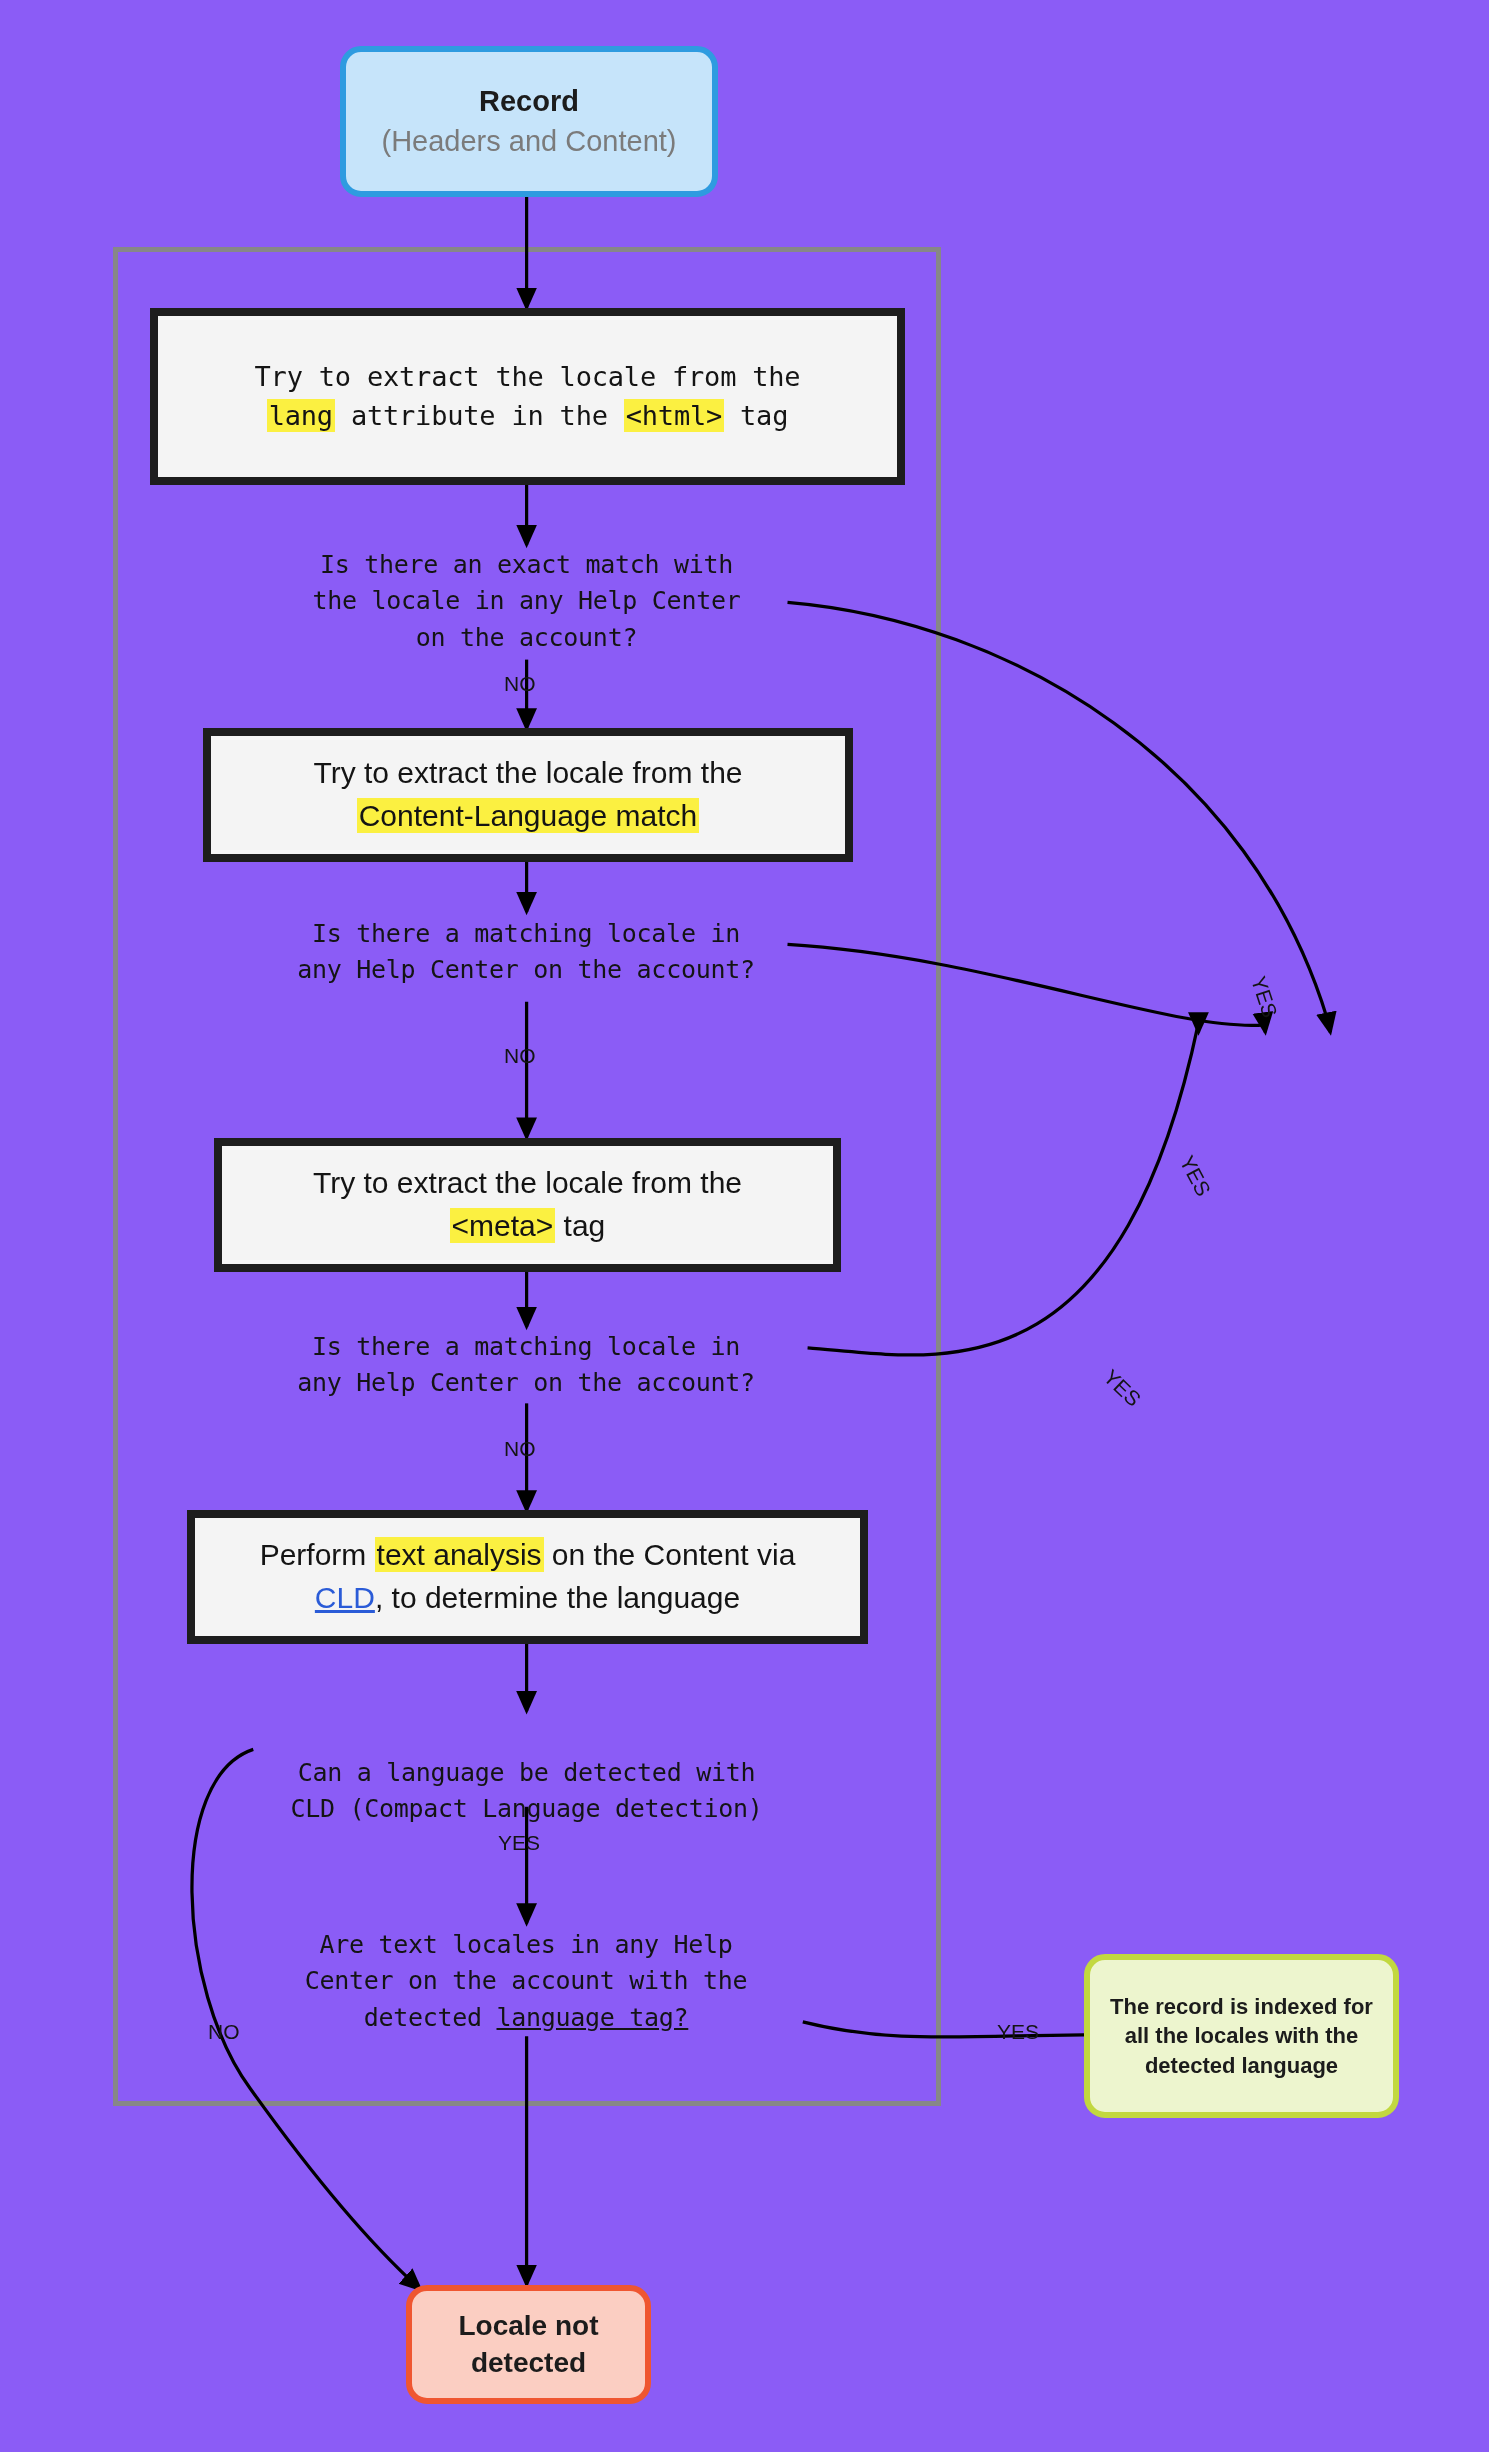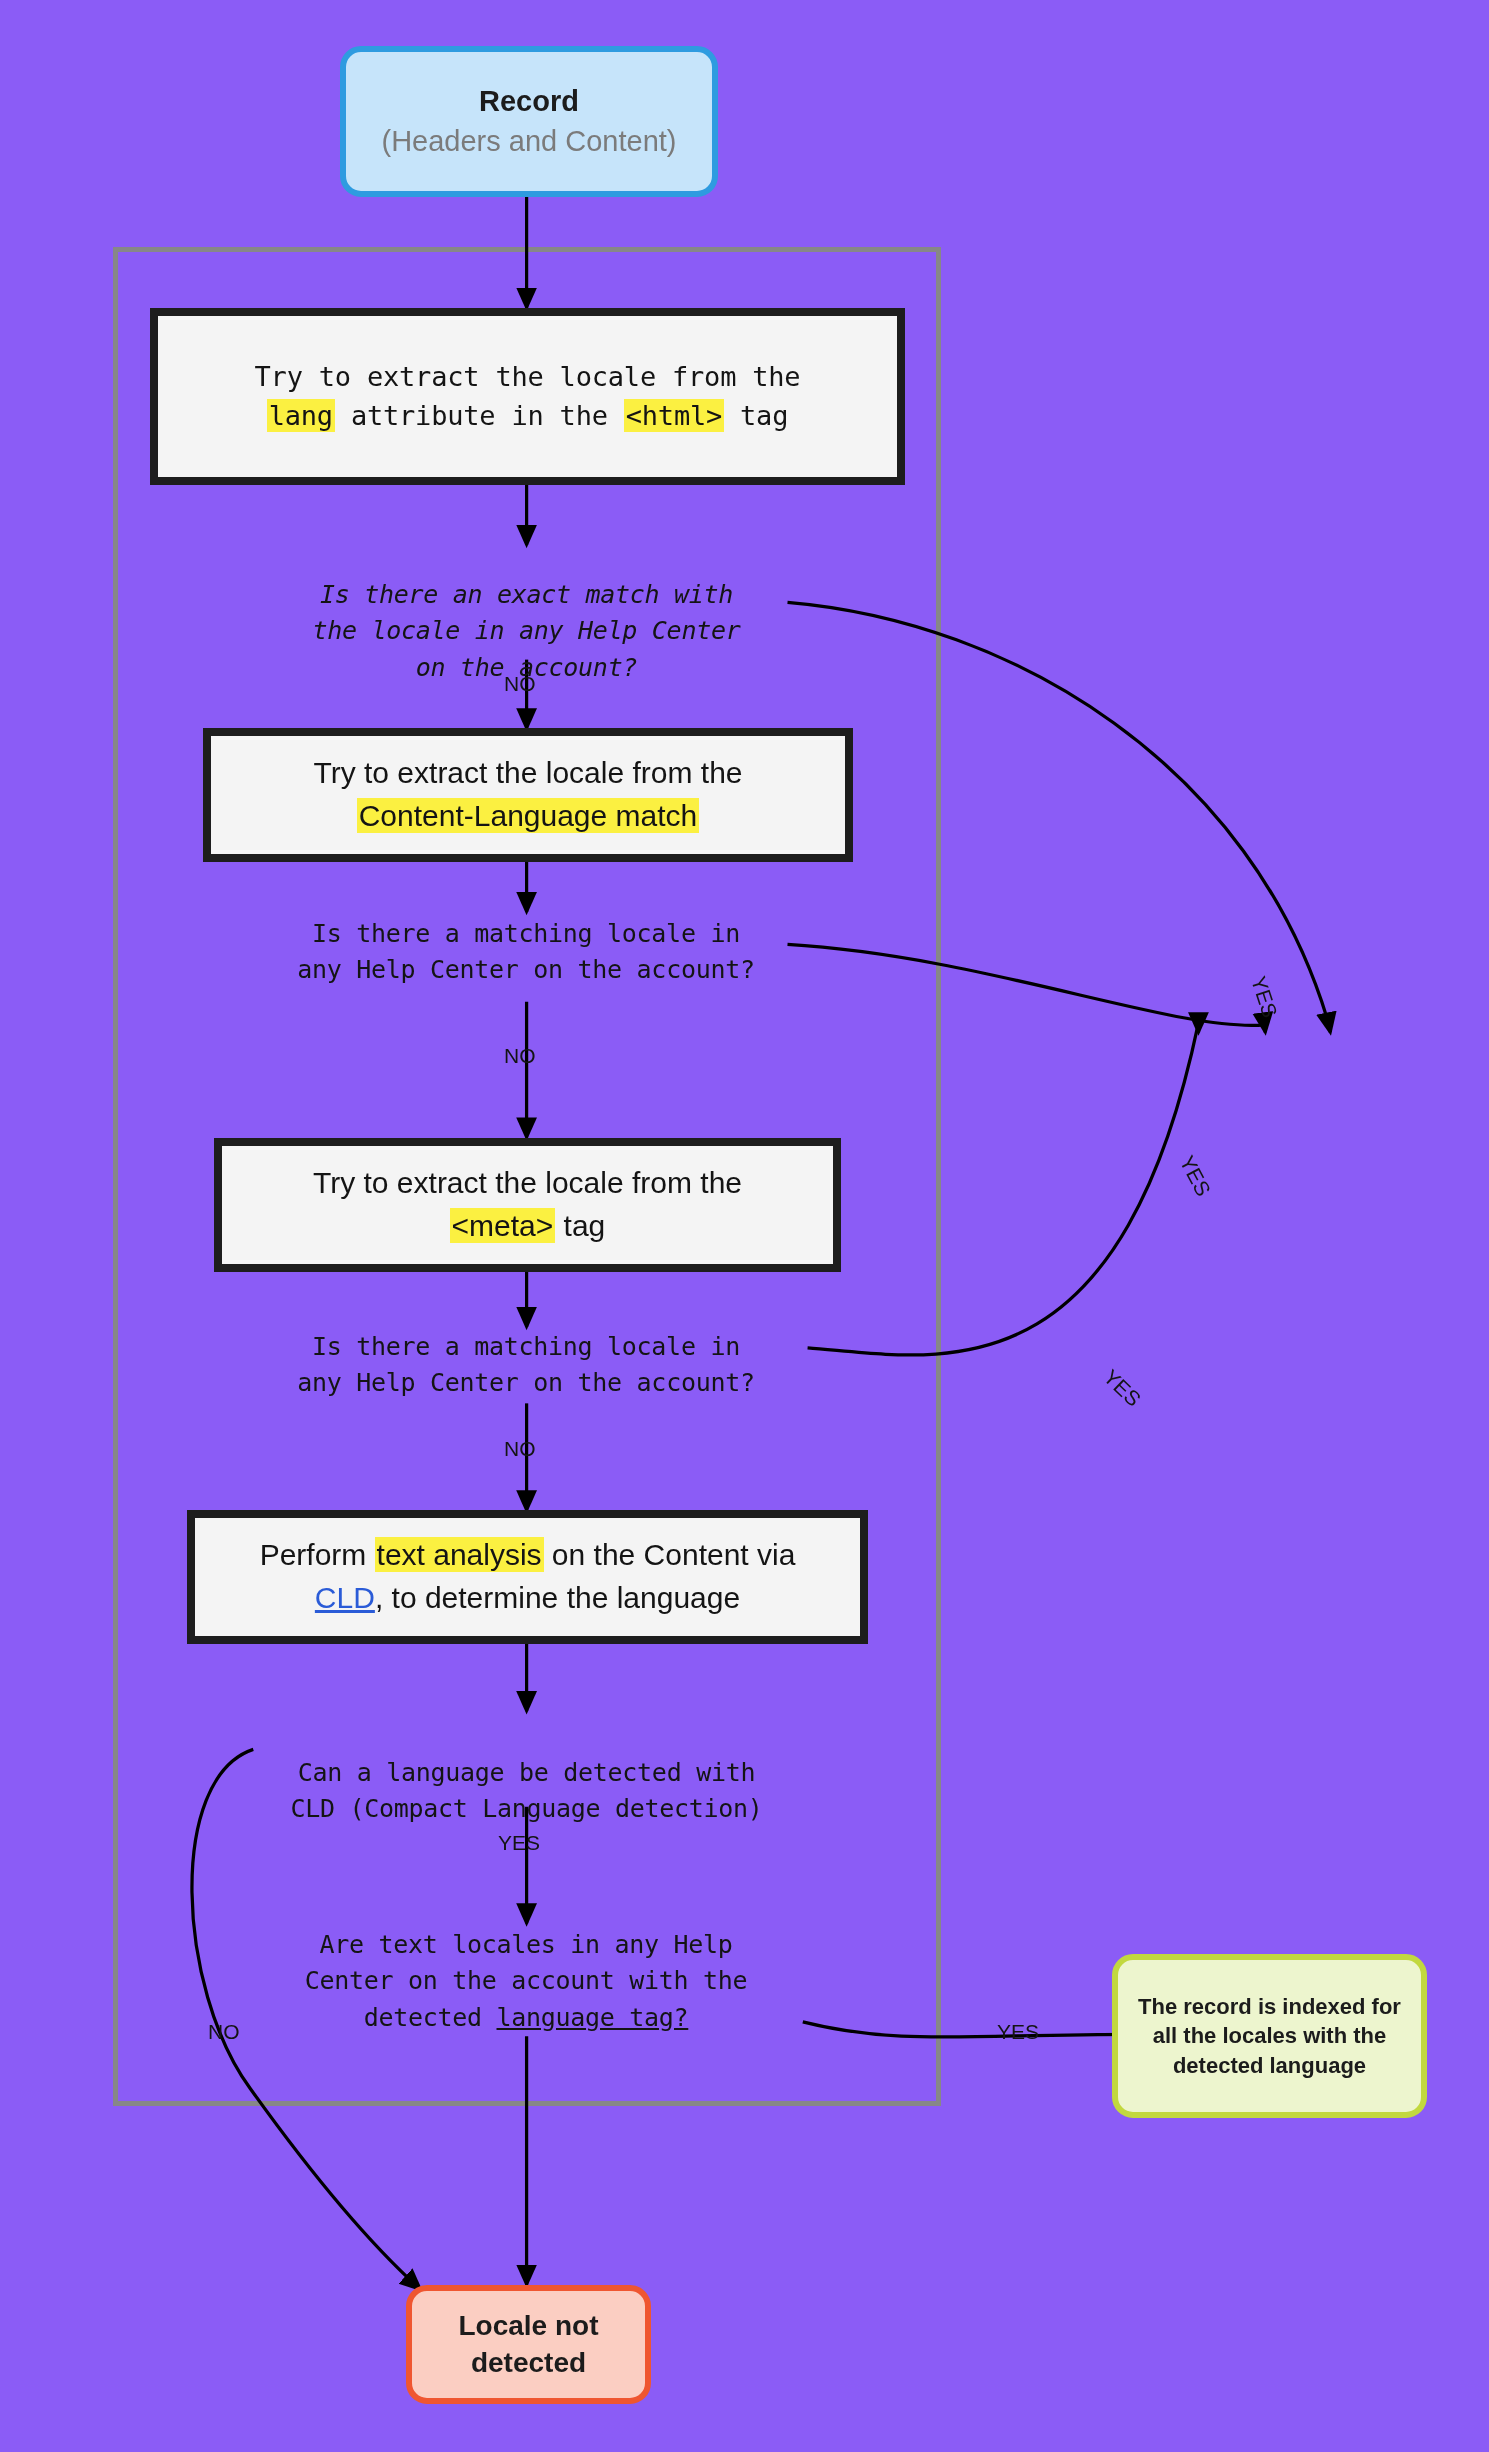--- a/index.html
+++ b/index.html
@@ -182,21 +182,21 @@
   <div class="node proc proc-mono" style="left:150px; top:308px; width:755px; height:177px;">
     <div>
       <span>Try to extract the locale from the</span><br>
       <span class="hl">lang</span>
       <span>attribute in the</span>
       <span class="hl">&lt;html&gt;</span>
       <span>tag</span>
     </div>
   </div>
 
-  <div class="decision" style="left:259px; top:577px; width:535px;font-style:italic;">
+  <div class="decision" style="left:259px; top:547px; width:535px;">
     <div>Is there an exact match with</div>
     <div>the locale in any Help Center</div>
     <div>on the account?</div>
   </div>
   <div class="elabel" style="left:504px; top:672px;">NO</div>
 
   <div class="node proc proc-sans" style="left:203px; top:728px; width:650px; height:134px;">
     <div>
       <span>Try to extract the locale from the</span><br>
       <span class="hl">Content-Language match</span>
@@ -247,21 +247,21 @@
       <span class="uline">language tag?</span>
     </div>
   </div>
   <div class="elabel" style="left:997px; top:2020px;">YES</div>
 
   <div class="elabel rot" style="left:1243px; top:985px; transform:rotate(72deg);">YES</div>
   <div class="elabel rot" style="left:1174px; top:1164px; transform:rotate(62deg);">YES</div>
   <div class="elabel rot" style="left:1101px; top:1376px; transform:rotate(44deg);">YES</div>
 
 
-  <div class="node term term-green" style="left:1112px; top:1954px; width:315px; height:164px; flex-direction:column;align-items:center;">
+  <div class="node term term-green" style="left:1084px; top:1954px; width:315px; height:164px; flex-direction:column;align-items:center;">
     <div>The record is indexed for</div>
     <div>all the locales with the</div>
     <div>detected language</div>
   </div>
 
   <div class="node term term-red" style="left:406px; top:2285px; width:245px; height:119px; flex-direction:column;align-items:center;">
     <div>Locale not</div>
     <div>detected</div>
   </div>
 

